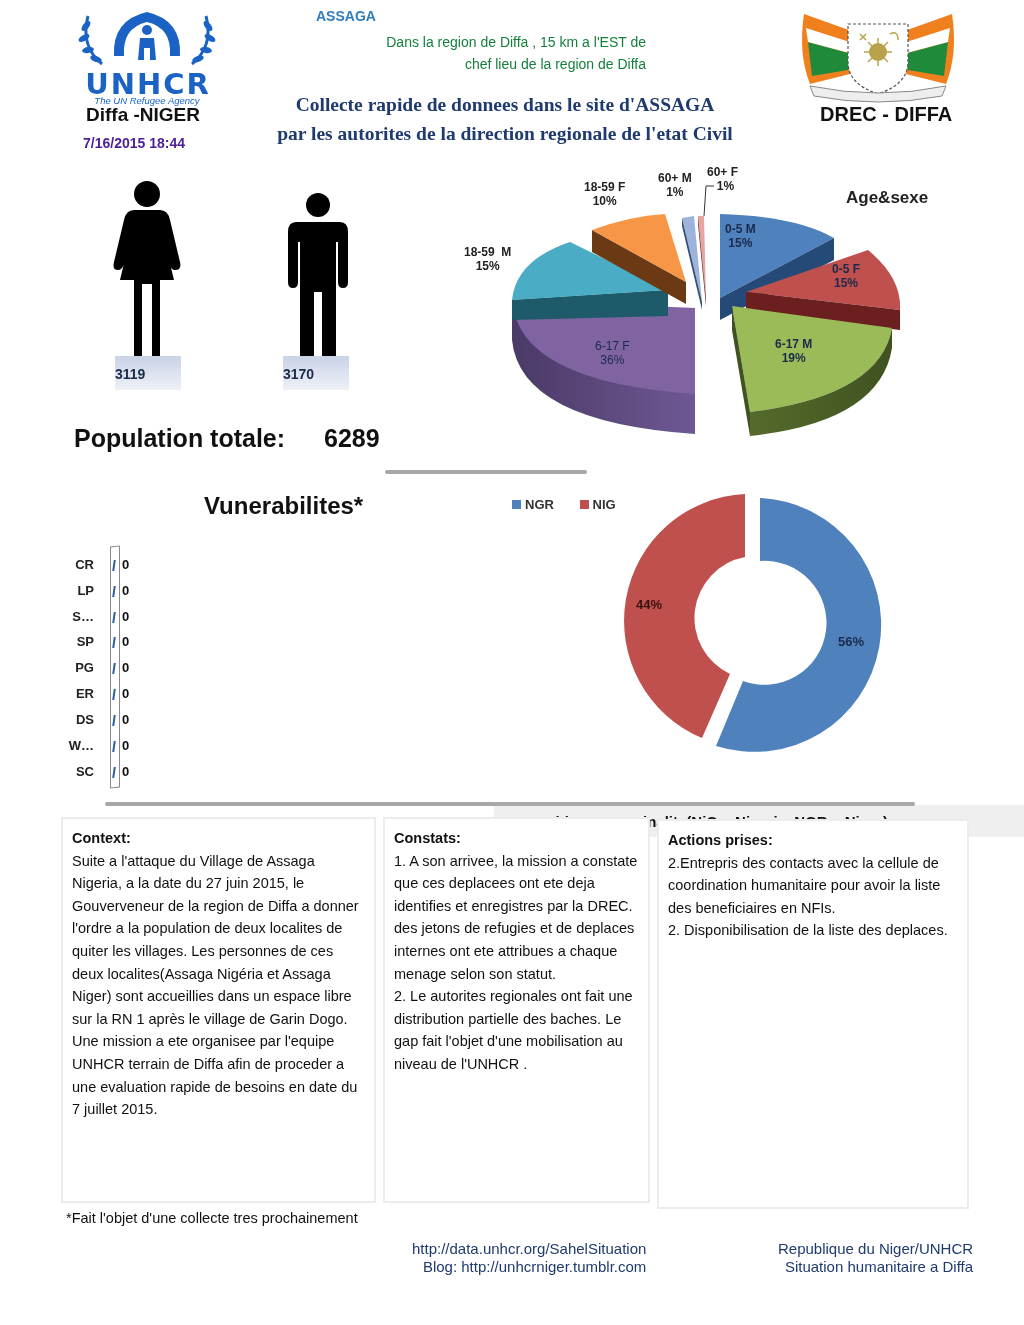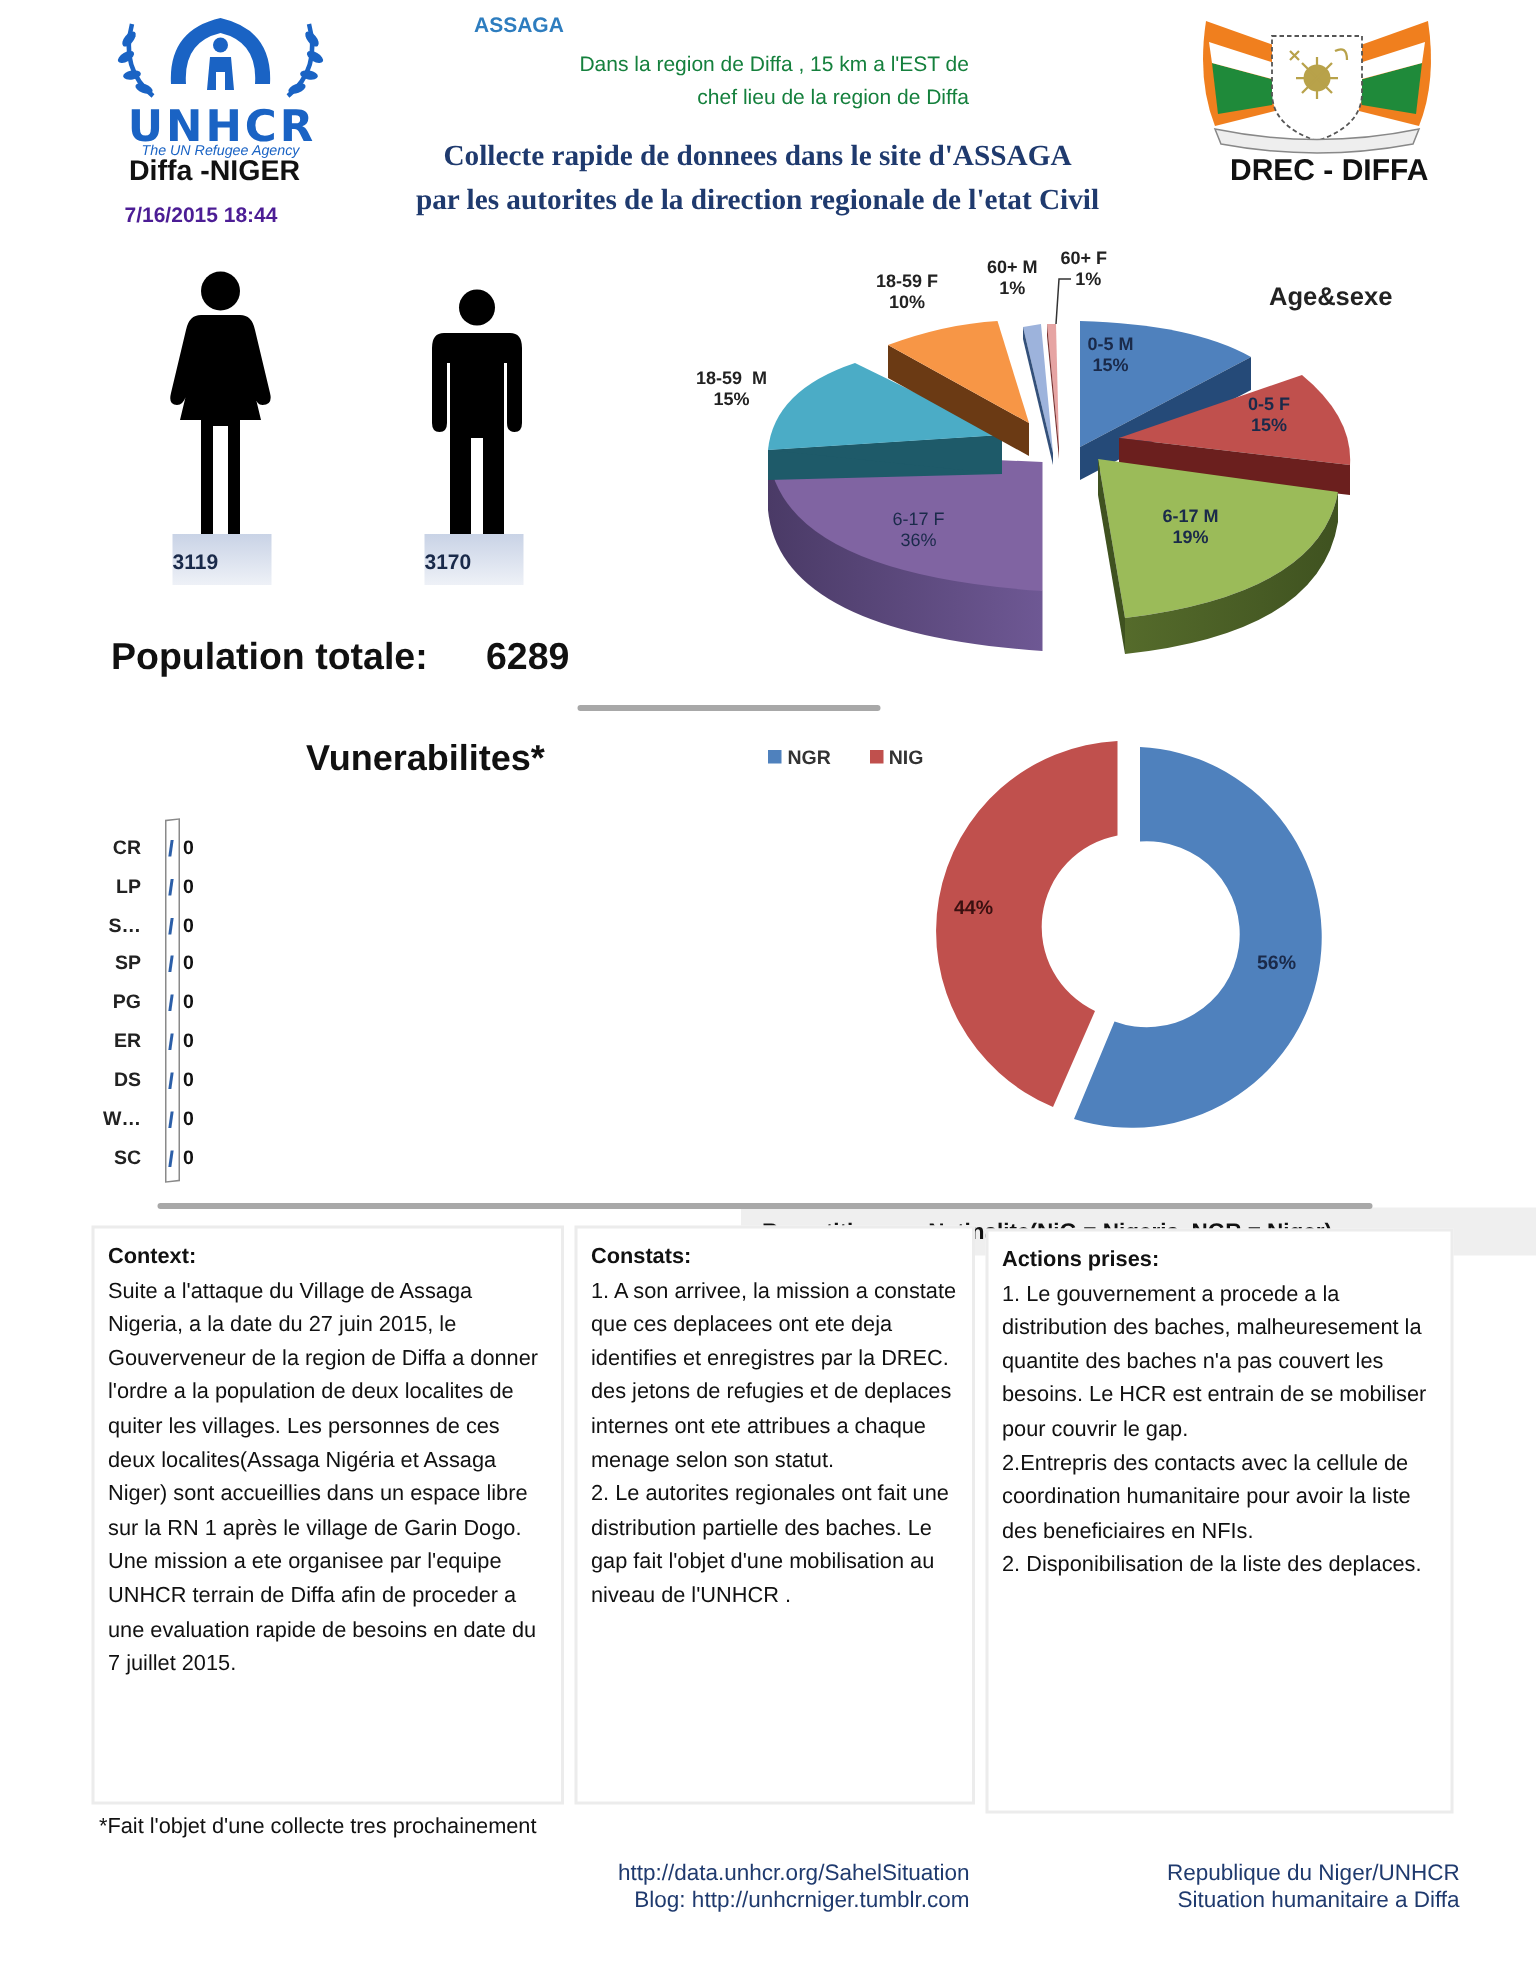--- a/index.html
+++ b/index.html
@@ -267,21 +267,20 @@
   <p>Suite a l'attaque du Village de Assaga Nigeria, a la date du 27 juin 2015, le Gouverveneur de la region de Diffa a donner l'ordre a la population de deux localites de quiter les villages. Les personnes de ces deux localites(Assaga Nigéria et Assaga Niger) sont accueillies dans un espace libre sur la RN 1 après le village de Garin Dogo.</p>
   <p>Une mission a ete organisee par l'equipe UNHCR  terrain de Diffa afin de proceder a une evaluation rapide de besoins en date du 7 juillet 2015.</p>
 </div>
 <div class="panel" style="left:383px;top:817px;width:267px;height:386px">
   <div class="ph">Constats:</div>
   <p>1. A son arrivee, la mission a constate que ces deplacees ont ete deja identifies et enregistres par  la DREC. des jetons de refugies et  de deplaces internes ont ete attribues  a chaque menage selon  son statut.</p>
   <p>2. Le autorites regionales  ont fait une distribution  partielle des baches.  Le gap fait l'objet d'une  mobilisation au niveau de l'UNHCR .</p>
 </div>
 <div class="panel" style="left:657px;top:819px;width:312px;height:390px">
   <div class="ph">Actions  prises:</div>
-  <p>1. Le gouvernement  a procede a la distribution des baches, malheuresement la quantite des baches n'a pas couvert les besoins. Le HCR est entrain de se mobiliser pour couvrir le gap.</p>
   <p>2.Entrepris des contacts avec la cellule de coordination humanitaire pour avoir la liste des beneficiaires en NFIs.</p>
   <p>2. Disponibilisation de la liste des deplaces.</p>
 </div>
 
 <div class="abs footnote">*Fait l'objet d'une collecte tres prochainement</div>
 <div class="abs foot-link" style="left:412px;top:1240px">
   <div>http://data.unhcr.org/SahelSituation</div>
   <div>Blog:  http://unhcrniger.tumblr.com</div>
 </div>
 <div class="abs foot-link" style="left:778px;top:1240px">

